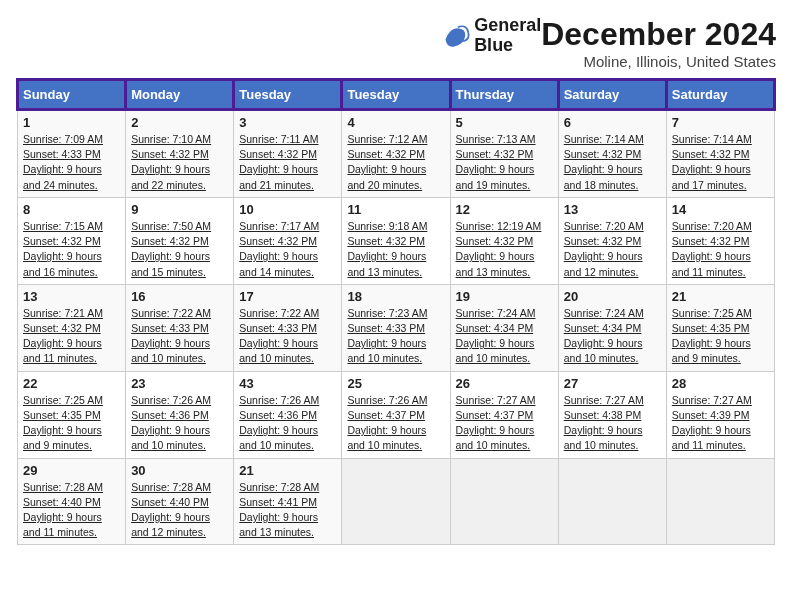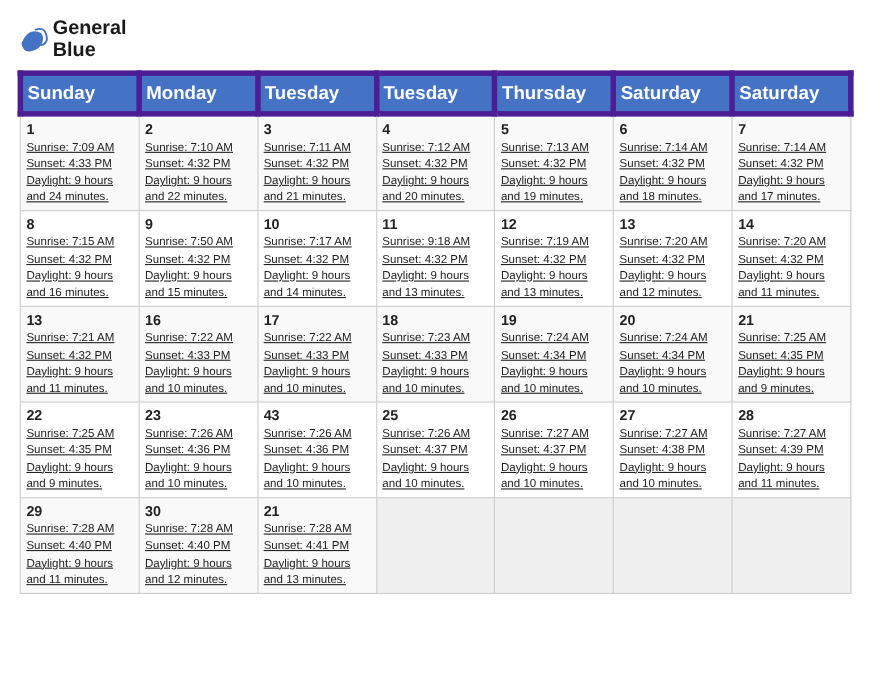--- a/index.html
+++ b/index.html
@@ -5,21 +5,21 @@
     * { box-sizing: border-box; margin: 0; padding: 0; }
     body {
       font-family: Arial, sans-serif;
       background: #fff;
       width: 792px;
       min-height: 612px;
       padding: 16px;
     }
     .header-area {
       display: flex;
-      justify-content: flex-start;
+      justify-content: flex-end;
       align-items: flex-start;
       margin-bottom: 8px;
     }
     .logo {
       display: flex;
       align-items: center;
       gap: 4px;
     }
     .logo-text {
       font-size: 18px;
@@ -47,25 +47,25 @@
       color: #444;
     }
     table {
       width: 100%;
       border-collapse: collapse;
       table-layout: fixed;
     }
     thead tr th {
       background-color: #4472c4;
       color: #fff;
-      font-size: 17px;
+      font-size: 13px;
       font-weight: bold;
       padding: 6px 4px;
       text-align: left;
-      border: 5px solid #4c1d95;
+      border: 3px solid #4c1d95;
     }
     tbody tr td {
       border: 1px solid #ccc;
       vertical-align: top;
       padding: 4px 5px;
       font-size: 10.5px;
       color: #222;
       background: #fff;
       height: 80px;
     }
@@ -93,20 +93,24 @@
   <div class="logo">
     <svg class="logo-icon" viewBox="0 0 32 32">
       <path d="M4 20 Q10 4 22 8 Q28 10 26 18 Q24 26 14 28 Q6 30 4 20Z" fill="#4472c4"></path>
       <path d="M18 6 Q28 2 30 12 Q32 20 24 22" fill="none" stroke="#4472c4" stroke-width="2"></path>
     </svg>
     <div class="logo-text">
       <span>General</span>
       <span>Blue</span>
     </div>
   </div>
+  <div class="title-area">
+    <div class="month-title">December 2024</div>
+    <div class="location-title">Moline, Illinois, United States</div>
+  </div>
 </div>
 
 <table>
   <thead>
     <tr id="weekday-header">
     <th>Sunday</th>
         <th>Monday</th>
         <th>Tuesday</th>
         <th>Tuesday</th>
         <th>Thursday</th>
@@ -202,21 +206,21 @@
         <span class="day-num">11</span>
         <div class="cell-content">
           <span>Sunrise: 9:18 AM</span><br>
           <span>Sunset: 4:32 PM</span><br>
           <span>Daylight: 9 hours and 13 minutes.</span>
         </div>
       </td>
         <td>
         <span class="day-num">12</span>
         <div class="cell-content">
-          <span>Sunrise: 7:19 AM</span><br>
+          <span>Sunrise: 12:19 AM</span><br>
           <span>Sunset: 4:32 PM</span><br>
           <span>Daylight: 9 hours and 13 minutes.</span>
         </div>
       </td>
         <td>
         <span class="day-num">13</span>
         <div class="cell-content">
           <span>Sunrise: 7:20 AM</span><br>
           <span>Sunset: 4:32 PM</span><br>
           <span>Daylight: 9 hours and 12 minutes.</span>

